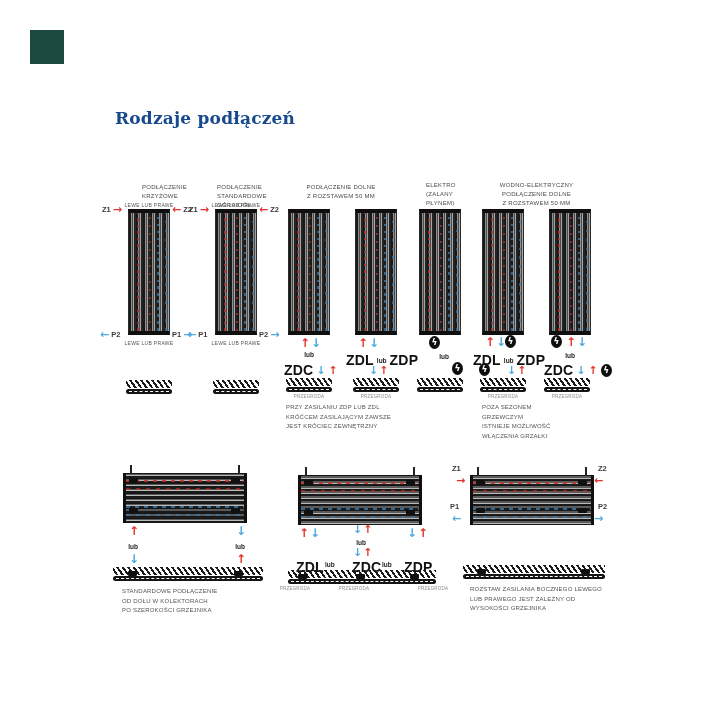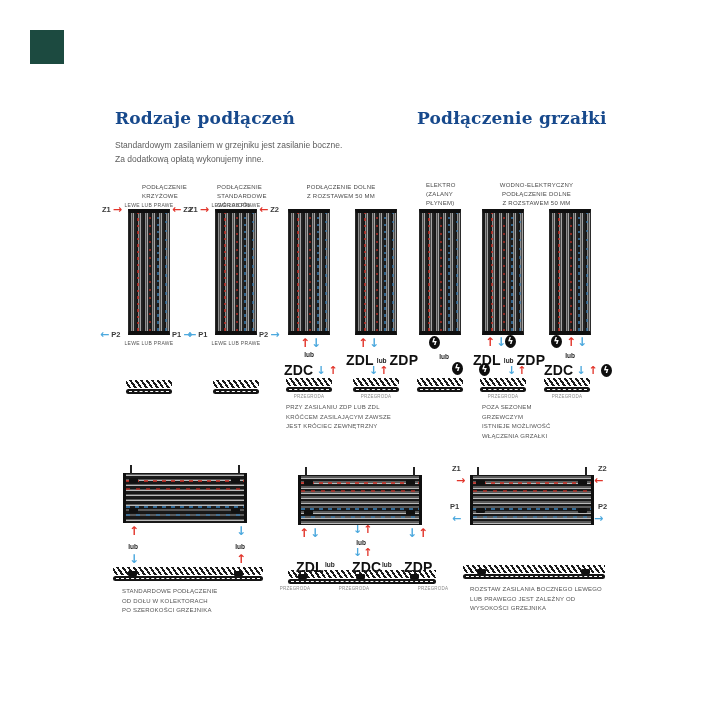--- a/index.html
+++ b/index.html
@@ -54,23 +54,20 @@
   .rod{position:absolute;width:2px;height:9px;background:#222;}
 </style>
 </head>
 <body>
 
 <div id="canvas">
 
   <div class="corner"></div>
 
   <h1 class="abs t-title" style="left:115px;top:108px;">Rodzaje podłączeń</h1>
-  <div class="abs t-sub pre" style="left:115px;top:138px;">Standardowym zasilaniem w grzejniku jest zasilanie boczne.
-Za dodatkową opłatą wykonujemy inne.</div>
-  <h1 class="abs t-title" style="left:417px;top:108px;">Podłączenie grzałki</h1>
 
   <div class="abs t-colh pre" style="left:142px;top:183px;">PODŁĄCZENIE
 KRZYŻOWE</div>
   <div class="abs t-colh pre" style="left:217px;top:183px;">PODŁĄCZENIE
 STANDARDOWE
 GÓRA-DÓŁ</div>
   <div class="abs t-colh pre" style="left:286px;top:183px;width:110px;text-align:center;">PODŁĄCZENIE DOLNE
 Z ROZSTAWEM 50 MM</div>
   <div class="abs t-colh pre" style="left:426px;top:181px;">ELEKTRO
 (ZALANY

